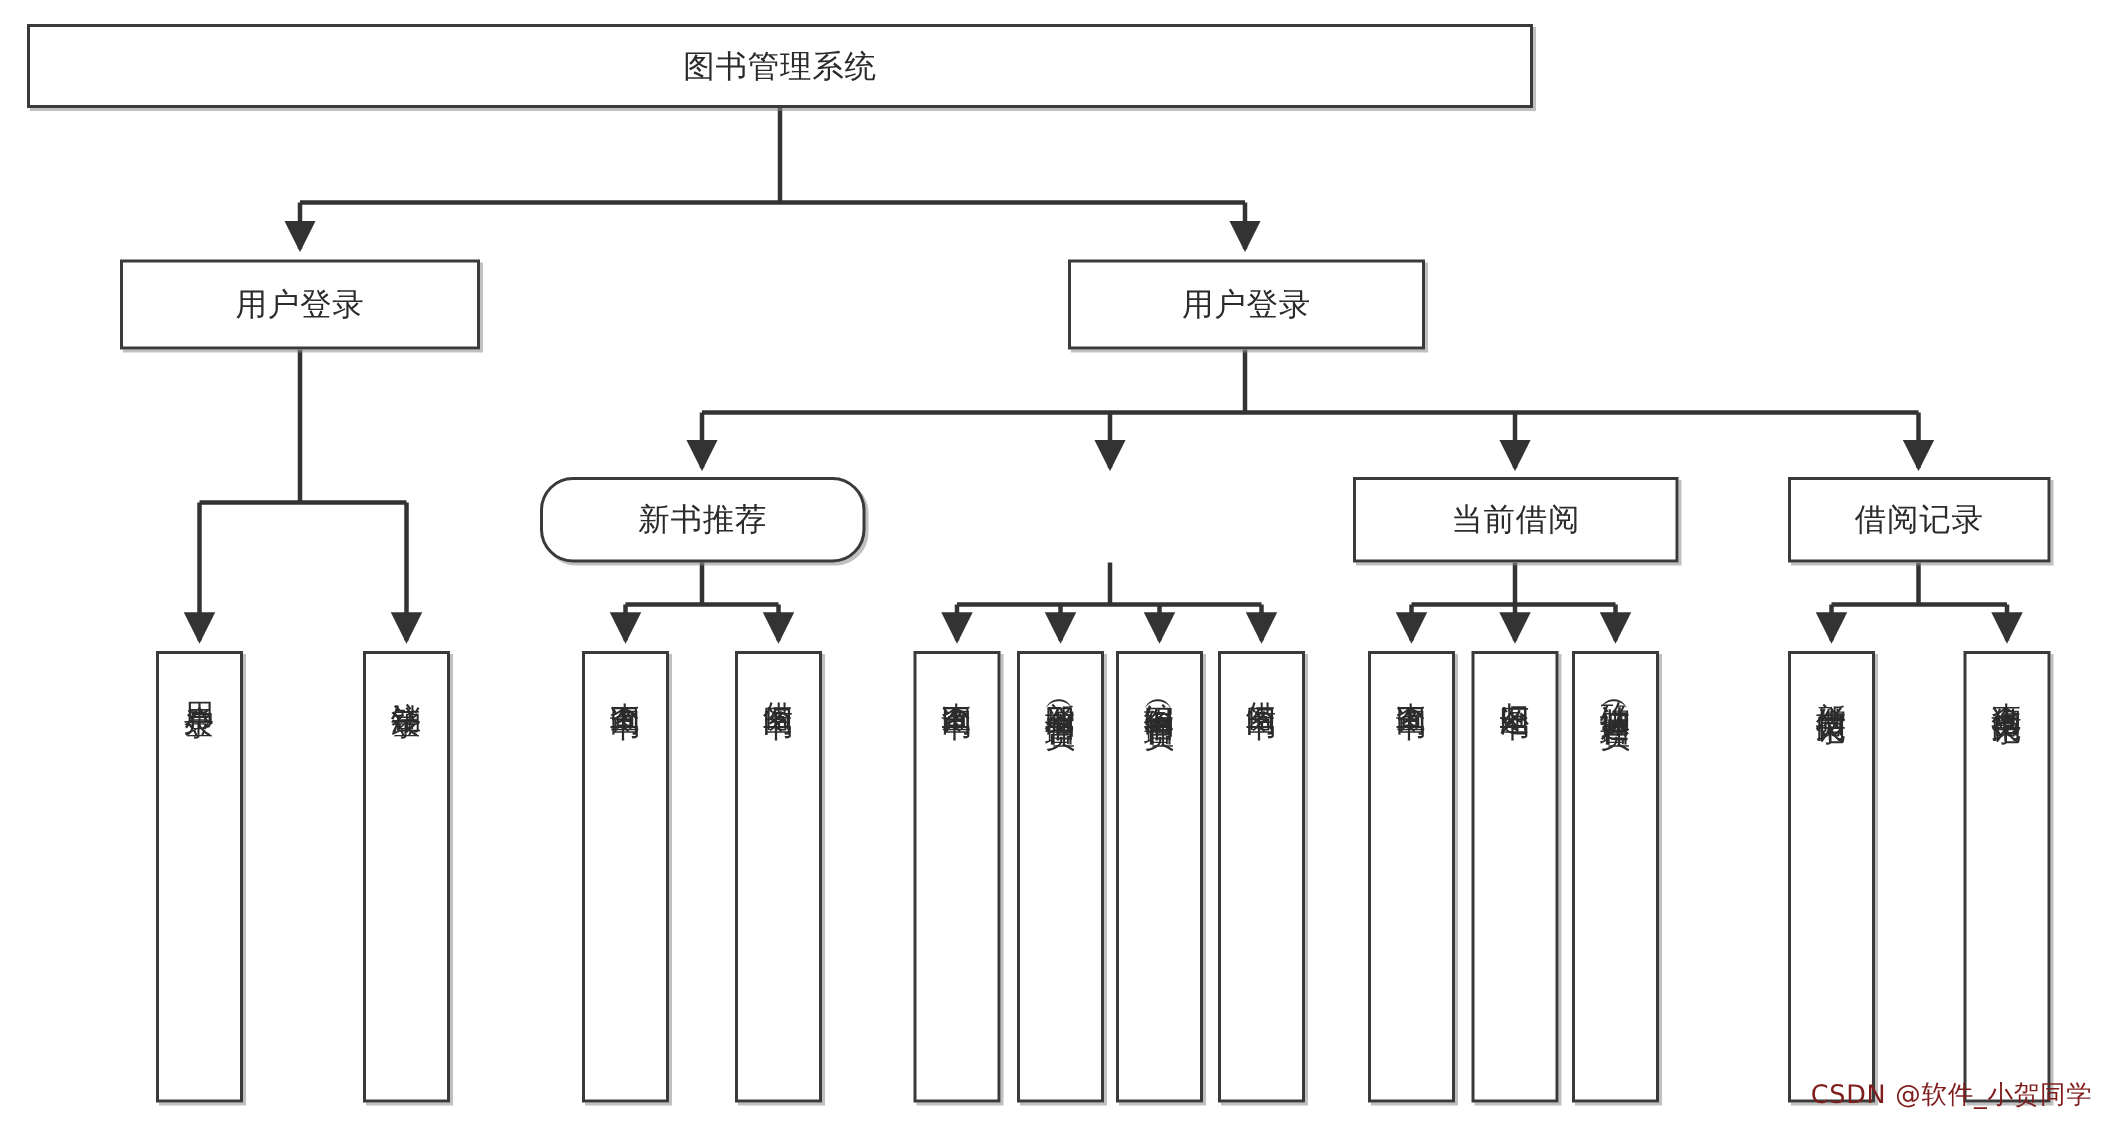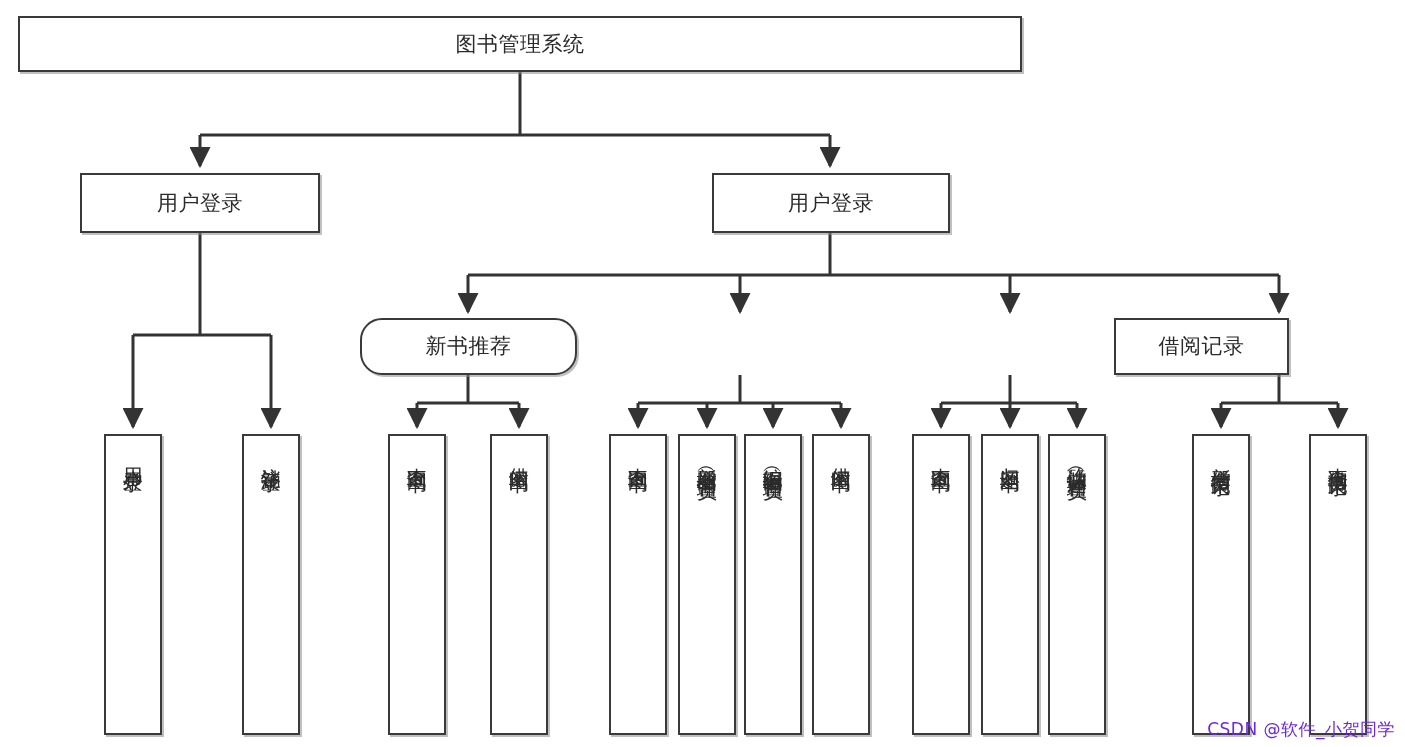--- a/index.html
+++ b/index.html
@@ -58,21 +58,21 @@
     font-size: 20px;
     line-height: 1.32;
     letter-spacing: 2px;
     white-space: nowrap;
   }
   #watermark {
     position: absolute;
     right: 10px;
     bottom: 6px;
     font-size: 17px;
-    color: #6d28d9;
+    color: #7f1d1d;
     letter-spacing: 0.5px;
     white-space: nowrap;
     pointer-events: none;
   }
 </style>
 </head>
 <body>
 
 <div id="diagram-root">
 
@@ -133,21 +133,24 @@
   <div class="node h" style="left:80px; top:173px; width:240px; height:60px;">
     <span class="node-label">用户登录</span>
   </div>
   <div class="node h" style="left:712px; top:173px; width:238px; height:60px;">
     <span class="node-label">用户登录</span>
   </div>
 
   <div class="node h" style="left:360px; top:318px; width:217px; height:57px;border-radius:22px;">
     <span class="node-label">新书推荐</span>
   </div>
-  <div class="node h" style="left:1114px; top:318px; width:175px; height:57px;">
+  <div class="node h" style="left:902px; top:318px; width:217px; height:57px;">
+    <span class="node-label">当前借阅</span>
+  </div>
+  <div class="node h" style="left:1192px; top:318px; width:175px; height:57px;">
     <span class="node-label">借阅记录</span>
   </div>
 
   <div class="node v" style="left:104px; top:434px; width:58px; height:301px;">
     <span class="node-label">用户登录</span>
   </div>
   <div class="node v" style="left:242px; top:434px; width:58px; height:301px;">
     <span class="node-label">注销登录</span>
   </div>
 

